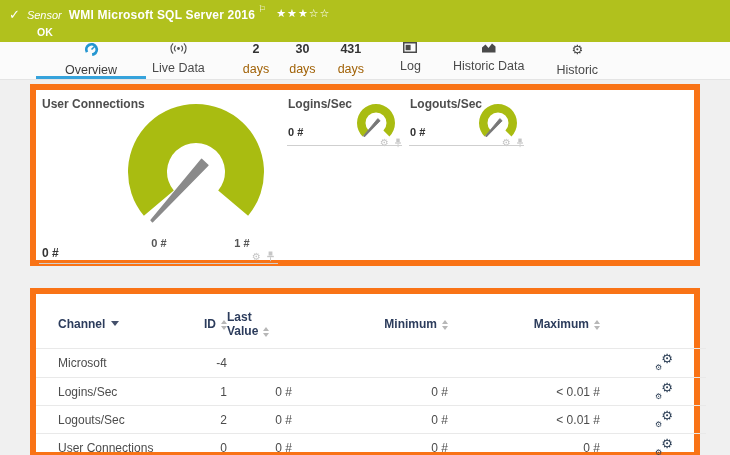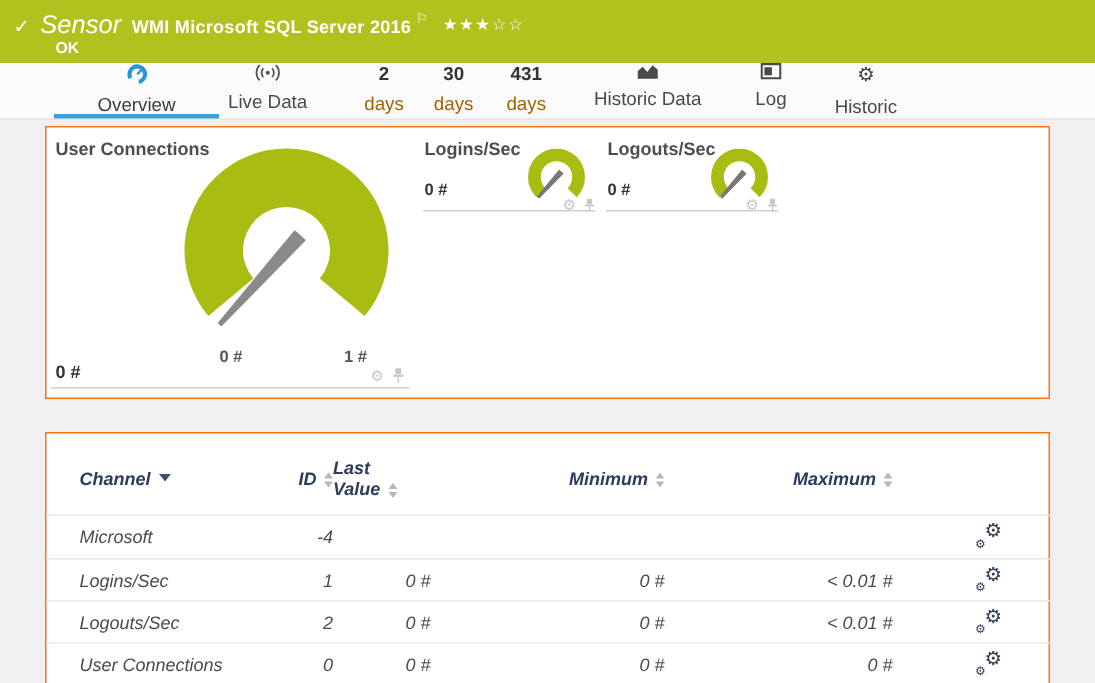--- a/index.html
+++ b/index.html
@@ -5,52 +5,52 @@
   * { margin:0; padding:0; box-sizing:border-box; }
   html,body { width:730px; height:455px; overflow:hidden; background:#f0f0f0;
     font-family:"Liberation Sans","DejaVu Sans",sans-serif; }
   .abs { position:absolute; }
 
   
   .sensor-header { position:absolute; left:0; top:0; width:730px; height:42px;
     background:#b1c11d; color:#fff; }
   .hdr-line { position:absolute; left:9px; top:7px; display:flex; align-items:baseline; }
   .check { font-size:13px; font-weight:bold; margin-right:7px; }
-  .kind { font-style:italic; font-size:17px; margin-right:7px; }
+  .kind { font-style:italic; font-size:11px; margin-right:7px; }
   .title { font-size:12px; font-weight:bold; letter-spacing:.2px; }
   .flag { font-size:9px; vertical-align:super; position:relative; top:-7px; margin-left:3px; cursor:pointer; }
   .stars { font-size:11px; margin-left:10px; letter-spacing:1px; position:relative; top:-2px; cursor:pointer; }
   .okbadge { position:absolute; left:37px; top:26px; font-size:10.5px; font-weight:bold; }
 
   
   .tabbar { position:absolute; left:0; top:42px; width:730px; height:38px; background:#fbfbfb;
     border-bottom:1px solid #e4e4e4; display:flex; align-items:stretch; padding-left:36px;
     font-size:12.5px; color:#4a4a4a; }
   .tab { display:flex; align-items:center; gap:6px; cursor:pointer; white-space:nowrap;flex-direction:column; }
   .tab-overview { width:110px; justify-content:center; border-bottom:3px solid #36a3dc; font-weight:normal; color:#3c3c3c; }
   .tab b { color:#333; font-weight:bold; }
   .tab .unit { color:#a16207; }
   .ml6{margin-left:6px}.ml38{margin-left:38px}.ml20{margin-left:20px}.ml22{margin-left:22px}
   .ml32{margin-left:32px}.ml36{margin-left:36px}
   .ticon { display:inline-flex; align-items:center; }
 
   
-  .panel { position:absolute; left:30px; width:670px; background:#fff; border:1px solid #f97316; }
+  .panel { position:absolute; left:30px; width:670px; background:#fff; border:6px solid #f97316; }
   #panel-gauges { top:84px; height:182px; }
   #panel-table  { top:288px; height:170px; }
 
   .block-title { font-size:12px; font-weight:bold; color:#4d4d4d; }
   .gauge-value { font-size:12px; font-weight:bold; color:#333; }
   .scale-label { font-size:11px; font-weight:bold; color:#555; text-align:center; width:30px; }
   .sep { position:absolute; height:1px; background:#cfcfcf; }
   .mini-icons { position:absolute; display:flex; gap:5px; align-items:center; color:#c6c6c6; }
   .mini-gear { font-size:10px; line-height:10px; cursor:pointer; }
 
   
-  .tgrid { display:grid; grid-template-columns:22px 130px 39px 65px 156px 152px 1fr; align-items:center;font-style:italic; }
+  .tgrid { display:grid; grid-template-columns:22px 130px 39px 65px 156px 152px 1fr; align-items:center; }
   .thead { position:absolute; left:0; top:16px; width:670px; color:#2c3c5c; font-size:12px; font-weight:bold; }
   .thead .cell { display:flex; align-items:flex-start; }
   .th-right { justify-content:flex-end; text-align:right; }
   .th-last { flex-direction:column; align-items:flex-end; }
   .sortset { display:inline-flex; flex-direction:column; gap:2px; margin-left:5px; position:relative; top:3px; cursor:pointer; }
   .arr-up { width:0;height:0;border-left:3.5px solid transparent;border-right:3.5px solid transparent;border-bottom:4px solid #b7b7b7; }
   .arr-dn { width:0;height:0;border-left:3.5px solid transparent;border-right:3.5px solid transparent;border-top:4px solid #b7b7b7; }
   .arr-solid { width:0;height:0;border-left:4px solid transparent;border-right:4px solid transparent;border-top:5px solid #44506b;
     margin-left:6px; position:relative; top:4px; cursor:pointer; }
   .hline { position:absolute; left:0; width:670px; height:1px; background:#e9e9e9; }
@@ -102,36 +102,36 @@
     <span class="unit">days</span>
   </div>
   <div class="tab ml20">
     <b>30</b>
     <span class="unit">days</span>
   </div>
   <div class="tab ml22">
     <b>431</b>
     <span class="unit">days</span>
   </div>
-  <div class="tab ml32">
-    <span class="ticon">
-      <svg width="14" height="11" viewBox="0 0 14 11">
-          <path d="M0,10.5 V5.5 L3.5,2.5 L6.5,6 L10,1.5 L13.5,4.5 V10.5 Z" fill="#4a4a4a"></path>
-        </svg>
-    </span>
-    <span>Historic Data</span>
-  </div>
   <div class="tab ml36">
     <span class="ticon">
       <svg width="14" height="11" viewBox="0 0 14 11">
           <rect x="0.75" y="0.75" width="12.5" height="9.5" fill="none" stroke="#4a4a4a" stroke-width="1.5"></rect>
           <rect x="2.6" y="2.8" width="5" height="5.4" fill="#4a4a4a"></rect>
         </svg>
     </span>
     <span>Log</span>
+  </div>
+  <div class="tab ml32">
+    <span class="ticon">
+      <svg width="14" height="11" viewBox="0 0 14 11">
+          <path d="M0,10.5 V5.5 L3.5,2.5 L6.5,6 L10,1.5 L13.5,4.5 V10.5 Z" fill="#4a4a4a"></path>
+        </svg>
+    </span>
+    <span>Historic Data</span>
   </div>
   <div class="tab ml32">
     <span class="ticon" style="font-size:13px;color:#444;">⚙</span>
     <span>Historic</span>
   </div>
 </div>
 
 <div class="panel" id="panel-gauges">
 
   <div class="abs block-title" style="left:6px;top:7px;">User Connections</div>

